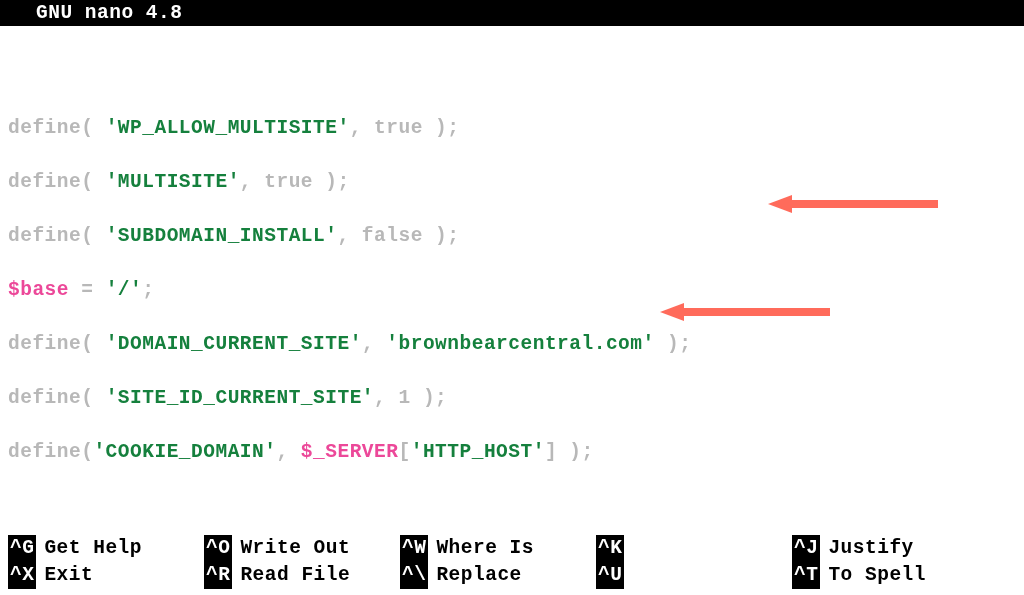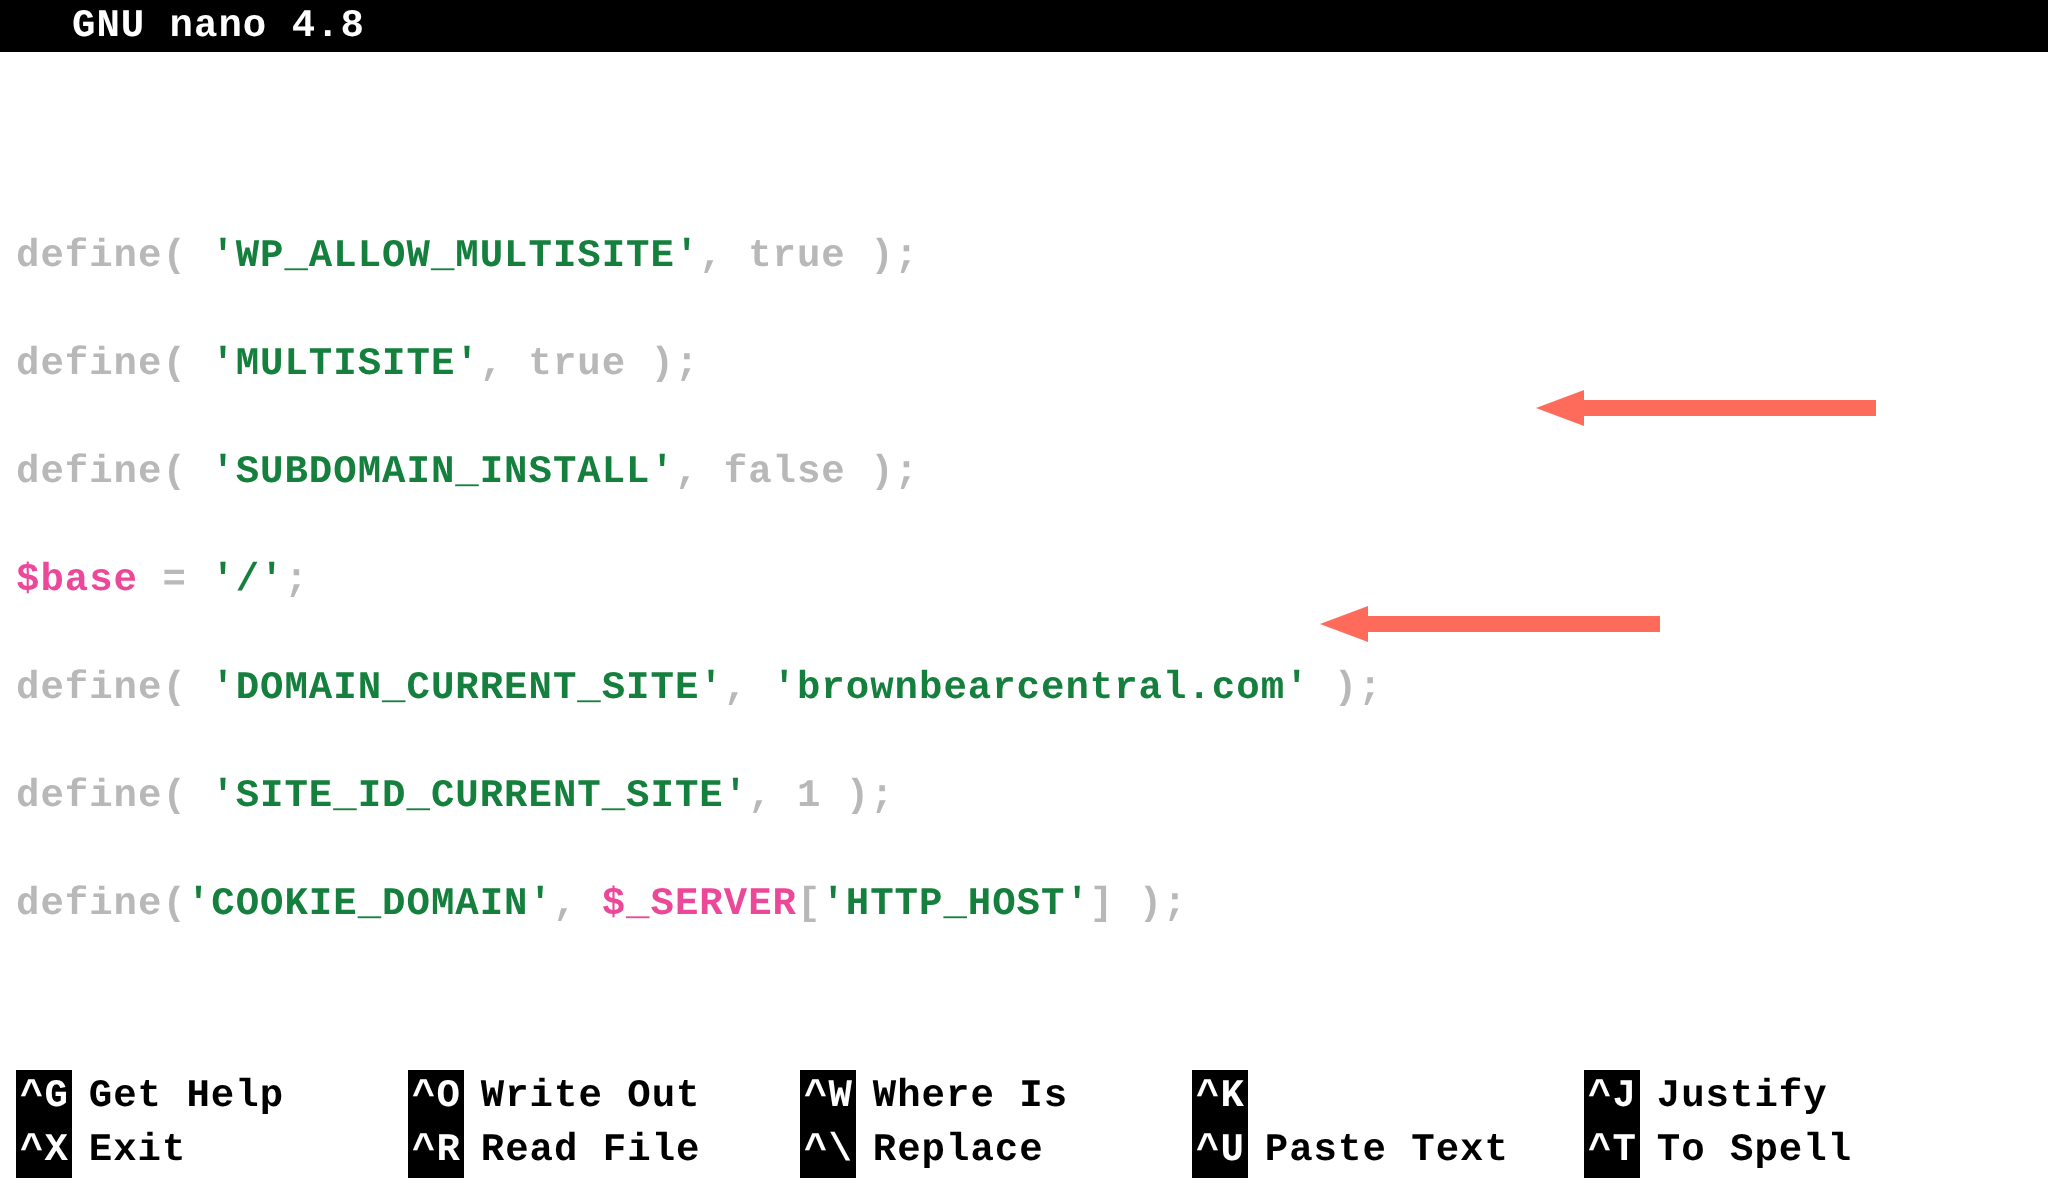--- a/index.html
+++ b/index.html
@@ -133,20 +133,19 @@
     <div class="shortcut">
         <span class="keycap">^R</span>
         <span class="sc-label">Read File</span>
       </div>
     <div class="shortcut">
         <span class="keycap">^\</span>
         <span class="sc-label">Replace</span>
       </div>
     <div class="shortcut">
         <span class="keycap">^U</span>
-        <span class="sc-label">Paste Text</span>
       </div>
     <div class="shortcut">
         <span class="keycap">^T</span>
         <span class="sc-label">To Spell</span>
       </div>
   </div>
 </div>
 
 </body></html>

